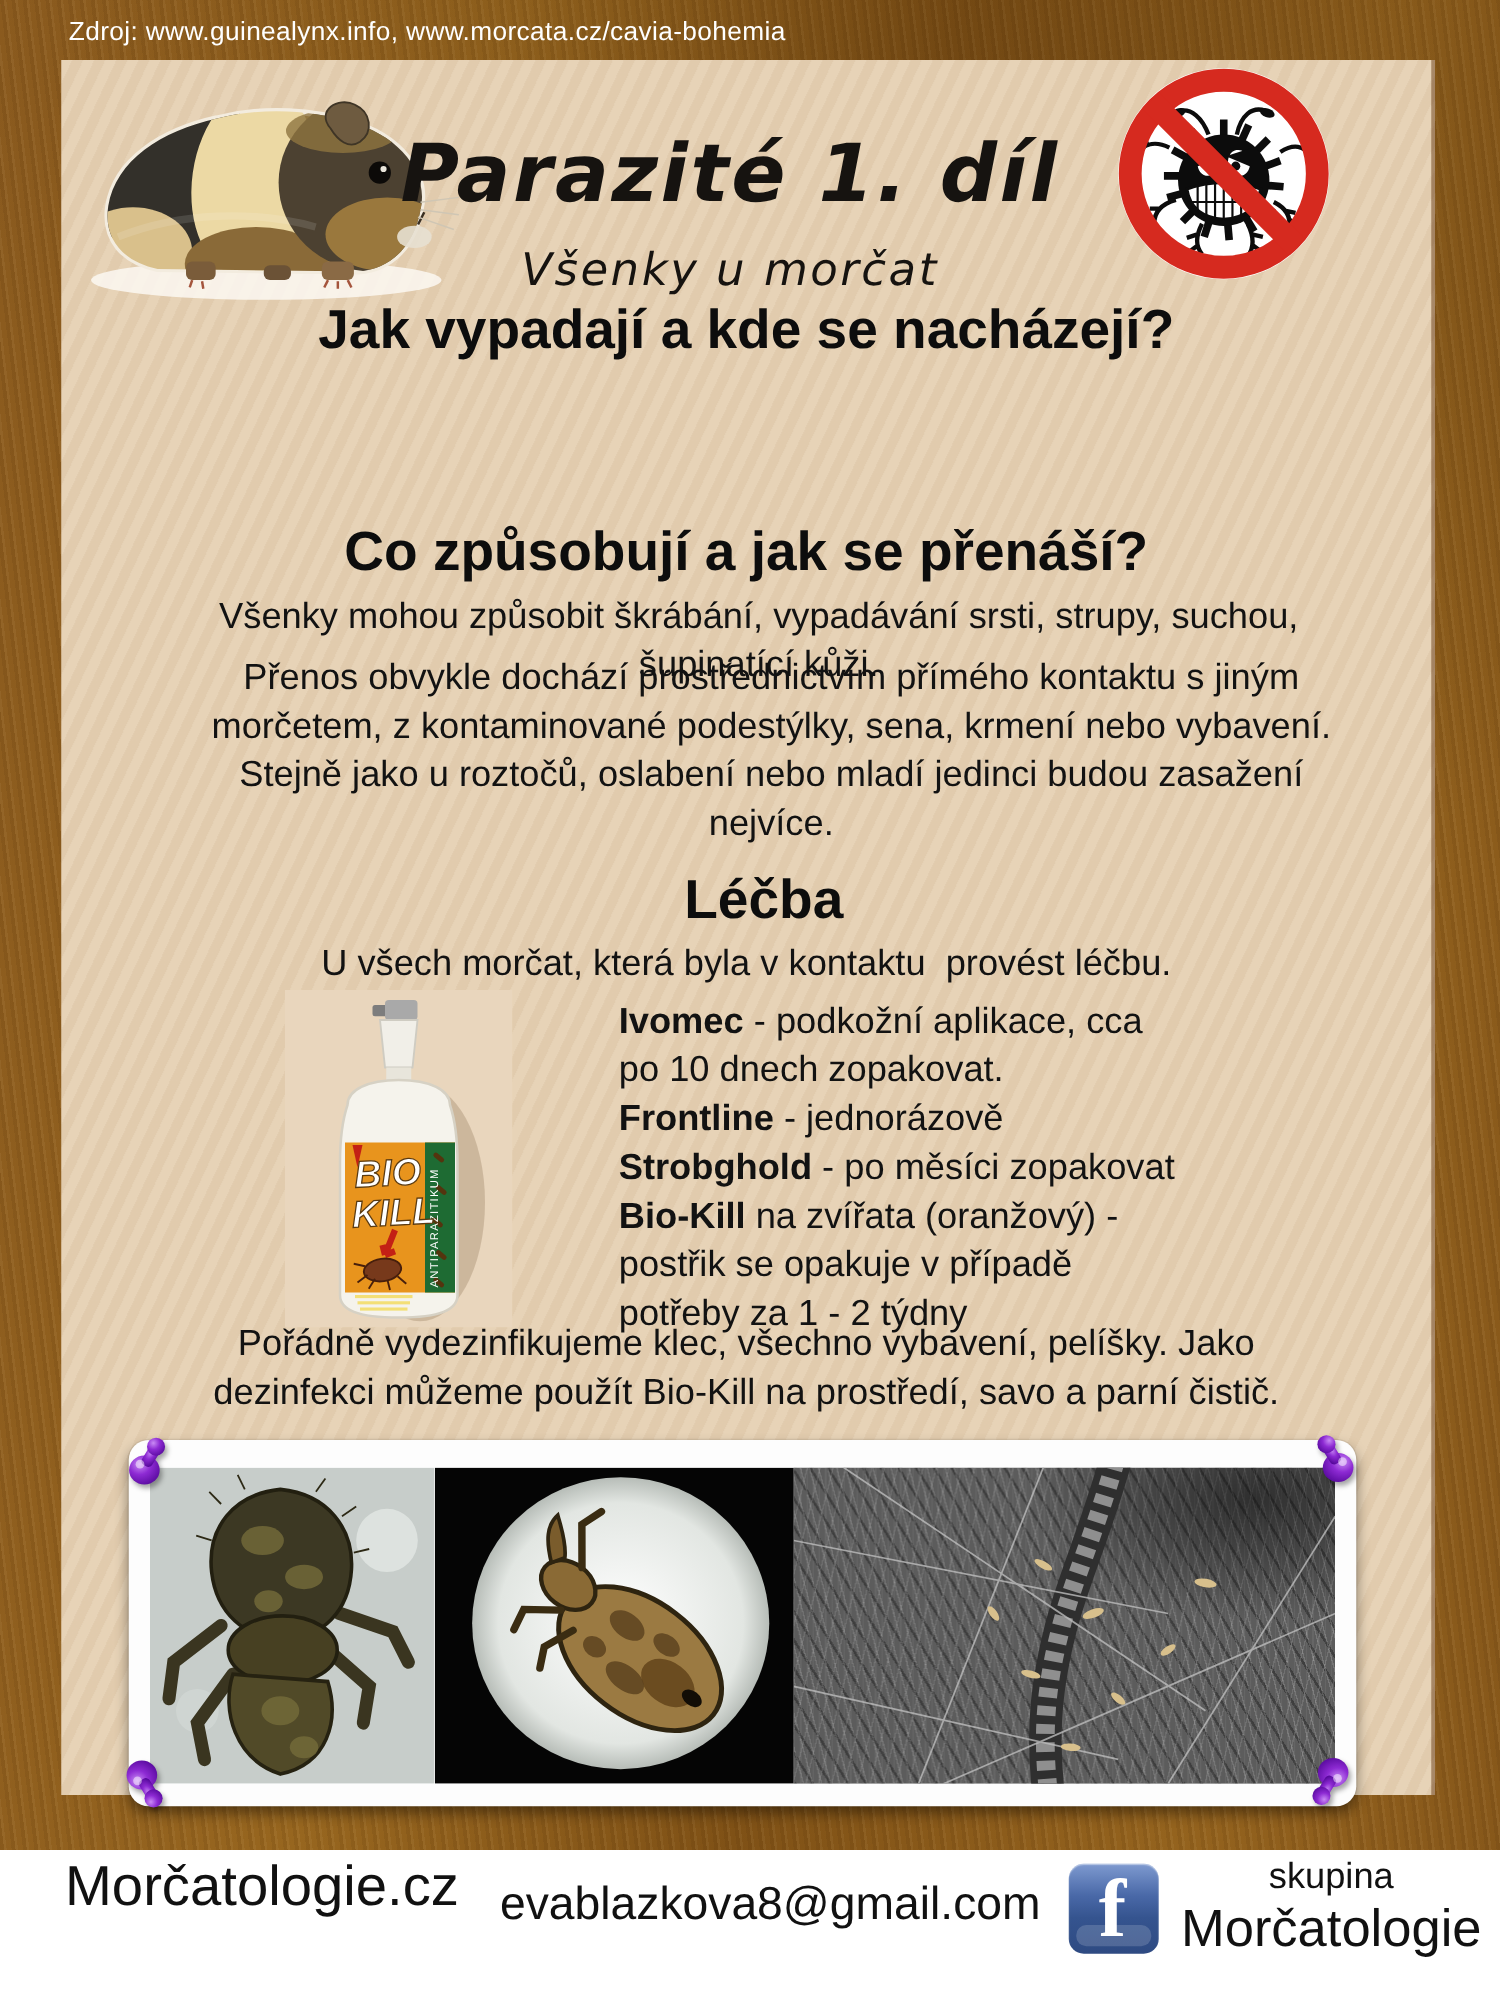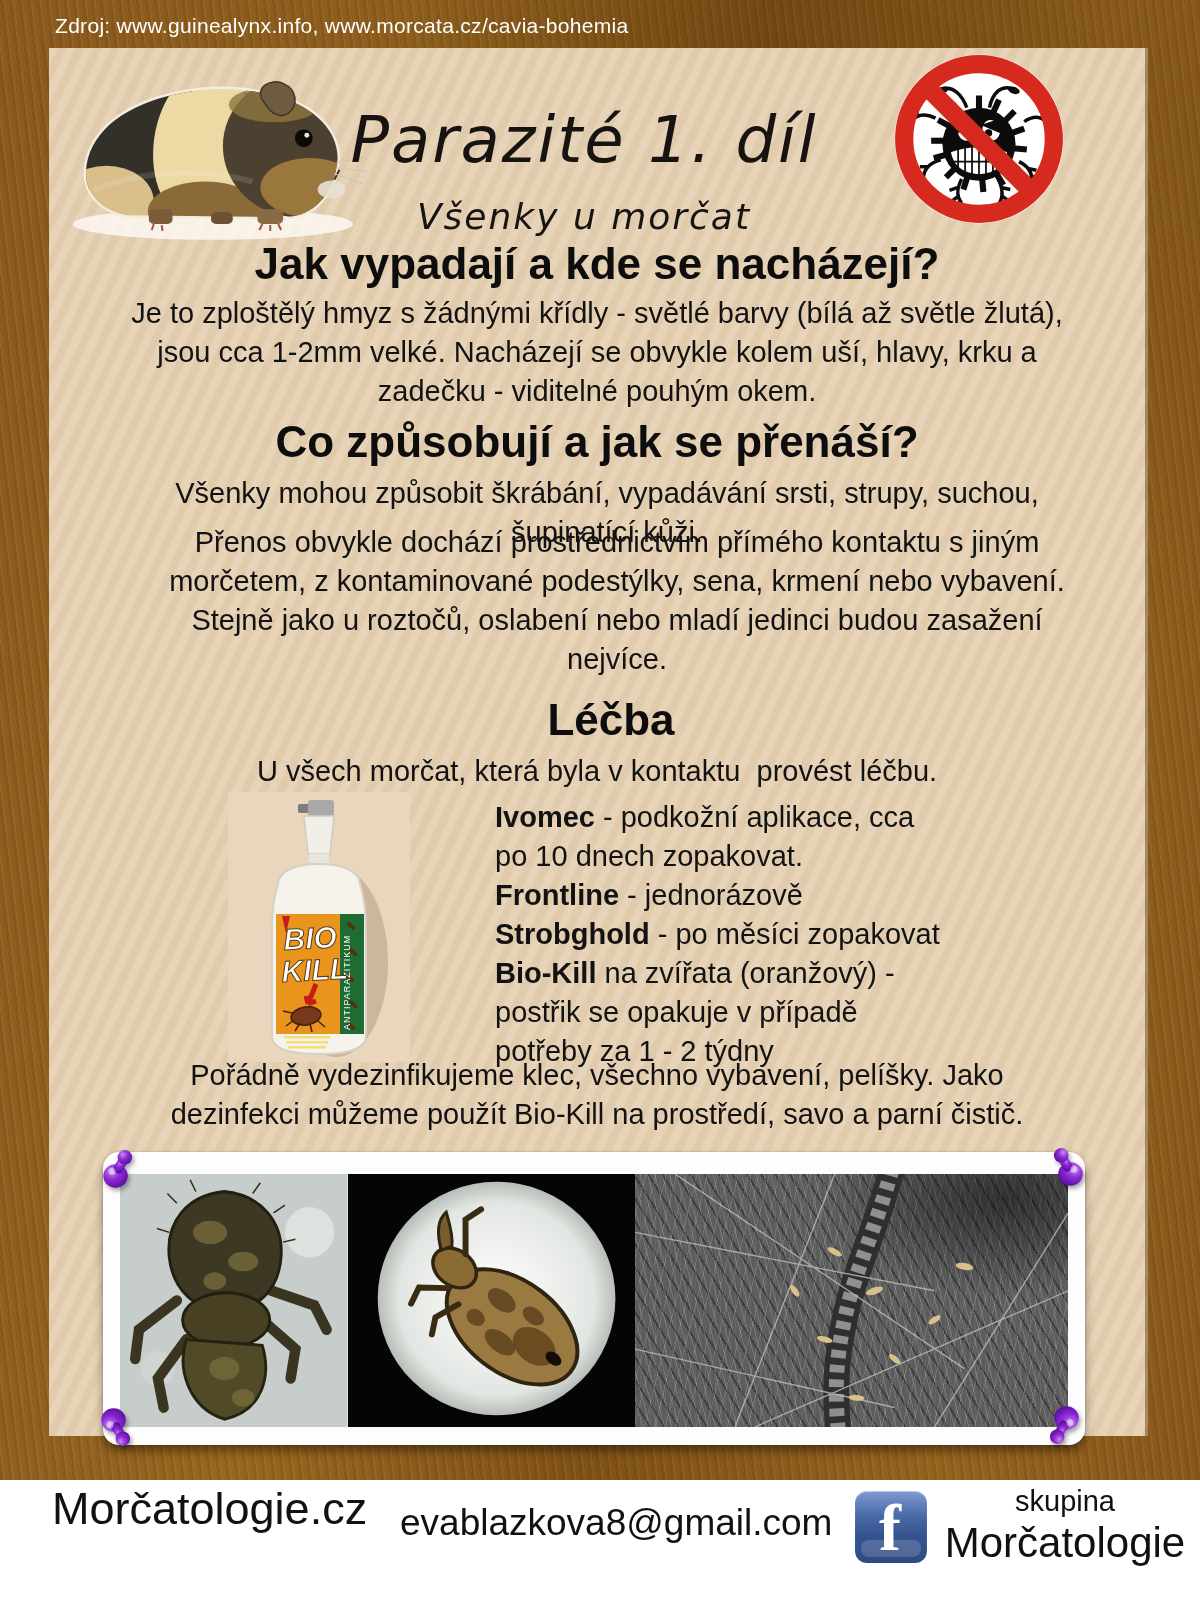--- a/index.html
+++ b/index.html
@@ -15,21 +15,21 @@
   #panel{position:absolute;left:49px;top:48px;width:1096px;height:1388px;
     background-color:#e5d0b3;
     background-image:repeating-linear-gradient(115deg, rgba(255,255,255,.06) 0 8px, rgba(171,140,100,.07) 8px 16px);
     border-right:3px solid rgba(92,44,6,.45);}
   .abs{position:absolute;}
   .center{left:0;right:0;text-align:center;}
   .txt{color:#121212;font-size:29px;line-height:39px;white-space:pre-wrap;}
   h2.hd{margin:0;color:#0d0d0d;font-size:44px;line-height:40px;font-weight:bold;}
   .titles{position:absolute;left:215px;top:54px;width:640px;text-align:center;color:#161310;
     font-family:"DejaVu Sans", sans-serif;font-style:italic;}
-  .t1{font-size:64px;line-height:76px;letter-spacing:2px;font-weight:400;}
+  .t1{font-size:64px;line-height:76px;letter-spacing:2px;font-weight:700;}
   .t2{font-size:36px;line-height:62px;letter-spacing:2px;margin-top:8px;font-weight:500;}
   .treats{white-space:pre-wrap;}
   .treats .b{font-weight:bold;}
   
   #strip{position:absolute;left:103px;top:1152px;width:982px;height:293px;background:#fdfdfd;
     border-radius:16px;box-shadow:0 6px 10px rgba(0,0,0,.40), 0 0 0 1px rgba(0,0,0,.06);}
   #strip .inner{position:absolute;left:17px;right:17px;top:22px;bottom:18px;display:flex;overflow:hidden;}
   .ph{height:100%;}
   .ph svg{display:block;width:100%;height:100%;}
   #ph1{width:24%;}
@@ -186,23 +186,20 @@
               <line x1="24" y1="0" x2="24" y2="36"></line>
             <line x1="-34" y1="20" x2="34" y2="20"></line>
           </g>
         </g>
         <circle cx="100" cy="100" r="86" fill="none" stroke="#d62a1f" stroke-width="21"></circle>
         <line x1="33" y1="33" x2="167" y2="167" stroke="#d62a1f" stroke-width="21"></line>
       </svg>
     </div>
 
     <h2 class="hd abs center" style="top:196px;">Jak vypadají a kde se nacházejí?</h2>
-    <div class="txt abs center" style="top:246px;">Je to zploštělý hmyz s žádnými křídly - světlé barvy (bílá až světle žlutá),
-jsou cca 1-2mm velké. Nacházejí se obvykle kolem uší, hlavy, krku a
-zadečku - viditelné pouhým okem.</div>
 
     <h2 class="hd abs center" style="top:374px;">Co způsobují a jak se přenáší?</h2>
     <div class="txt abs center" style="top:426px;padding-left:20px;">Všenky mohou způsobit škrábání, vypadávání srsti, strupy, suchou,
 šupinatící kůži.</div>
     <div class="txt abs center" style="top:475px;padding-left:40px;">Přenos obvykle dochází prostřednictvím přímého kontaktu s jiným
 morčetem, z kontaminované podestýlky, sena, krmení nebo vybavení.
 Stejně jako u roztočů, oslabení nebo mladí jedinci budou zasažení
 nejvíce.</div>
 
     <h2 class="hd abs center" style="top:652px;padding-left:28px;">Léčba</h2>

